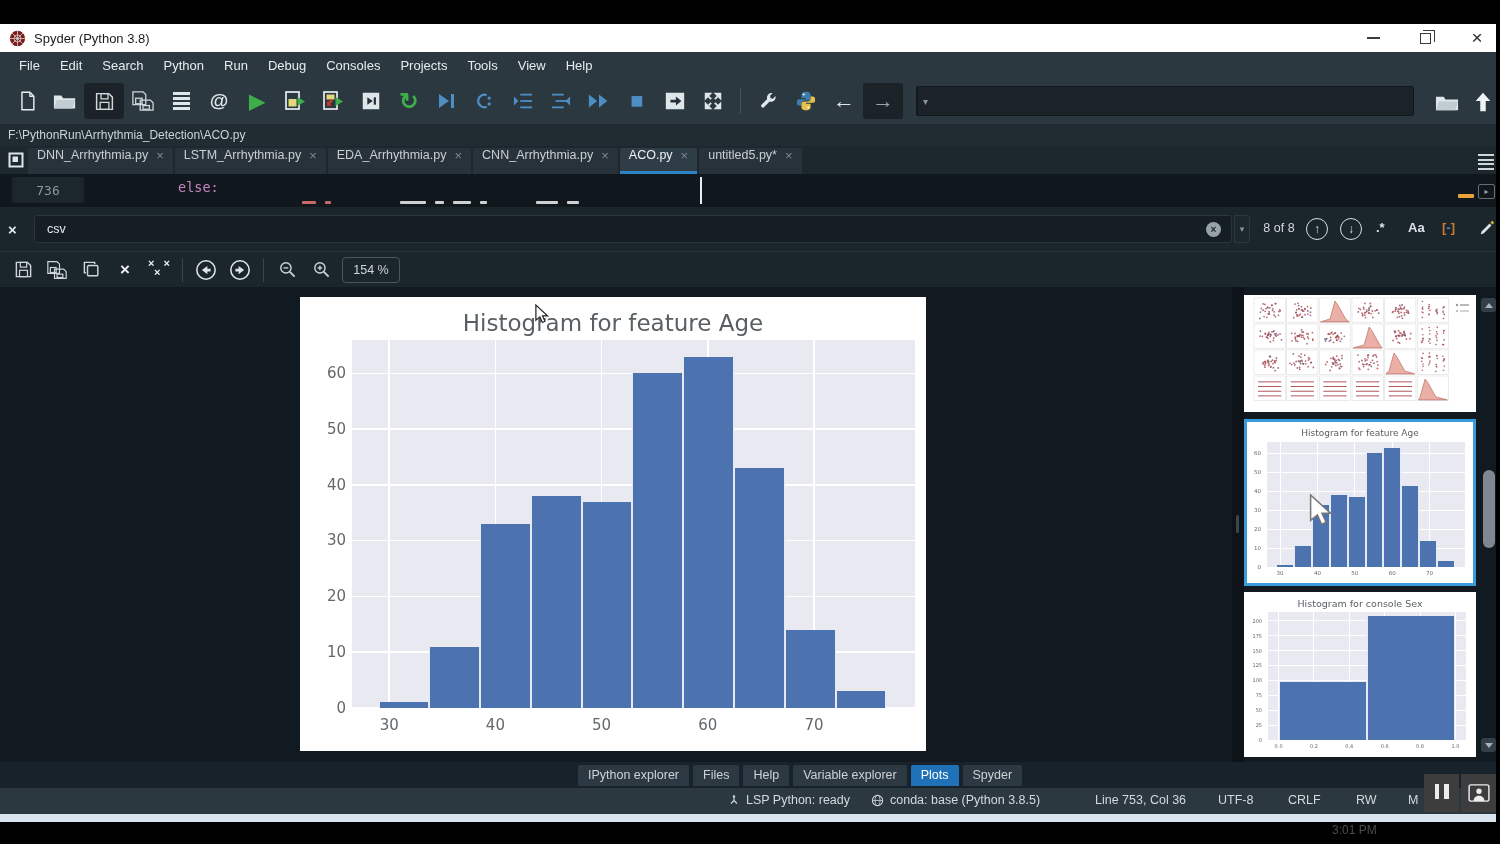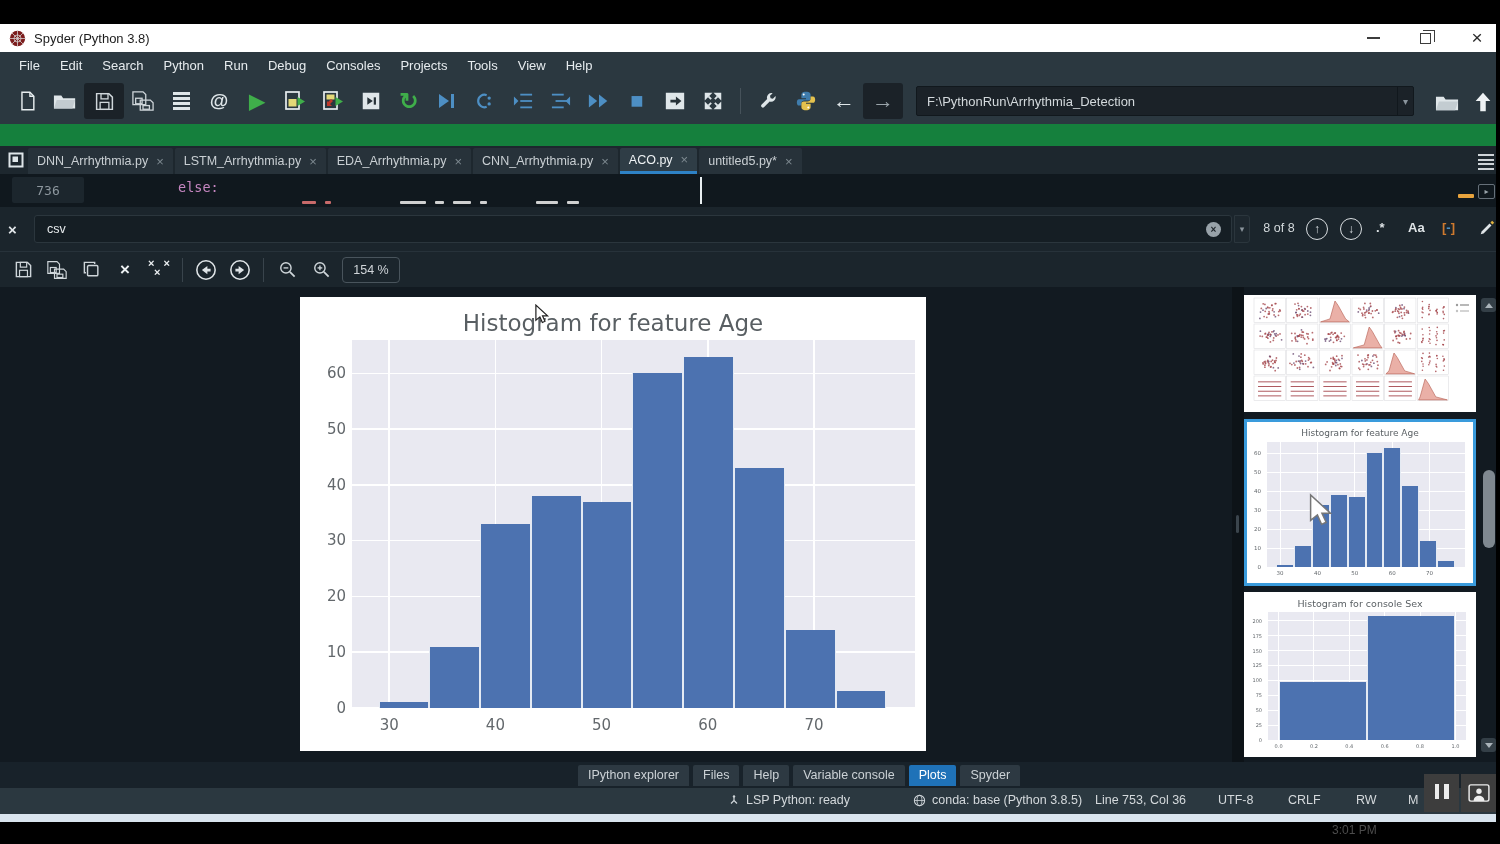--- a/index.html
+++ b/index.html
@@ -1,17 +1,17 @@
 <!DOCTYPE html>
 <html><head>
 <meta charset="utf-8">
 <style>
   html,body{margin:0;padding:0;background:#000;}
   *{box-sizing:border-box;}
-  .app{position:relative;width:1500px;height:844px;background:#15803d;overflow:hidden;
+  .app{position:relative;width:1500px;height:844px;background:#0ea5e9;overflow:hidden;
        font-family:"Liberation Sans",sans-serif;-webkit-font-smoothing:antialiased;}
   .abs{position:absolute;}
 
   
   .titlebar{position:absolute;left:0;top:24px;width:1496px;height:28px;background:#fff;
             display:flex;align-items:center;padding-left:9px;}
   .titlebar .title{font-size:13px;color:#1c1c1c;margin-left:8px;}
   .win-controls{position:absolute;right:10px;top:0;height:28px;display:flex;align-items:center;gap:34px;}
   .wc{width:18px;height:18px;display:flex;align-items:center;justify-content:center;color:#3c3c3c;}
   .wc-min{width:13px;height:2px;background:#3c3c3c;}
@@ -39,21 +39,21 @@
   .pathbox .caret{width:16px;color:#8a949c;font-size:10px;text-align:center;border-left:1px solid #11181d;height:100%;display:flex;align-items:center;justify-content:center;}
 
   
   .breadcrumb{position:absolute;left:0;top:124px;width:1496px;height:22px;background:#202b32;
               display:flex;align-items:center;padding-left:8px;color:#cdd3d7;font-size:12px;}
 
   
   .tabbar{position:absolute;left:0;top:146px;width:1496px;height:28px;background:#1d272e;
           display:flex;align-items:flex-end;padding-left:4px;}
   .browse-tabs{width:24px;height:24px;display:flex;align-items:center;justify-content:center;margin-bottom:2px;}
-  .etab{height:26px;background:#27323a;margin-right:2px;display:flex;align-items:center;
+  .etab{height:26px;background:#27323a;margin-right:2px;display:flex;
         padding:0 9px;gap:8px;border-radius:2px 2px 0 0;}
   .etab .etab-label{color:#c9cfd3;font-size:12.5px;}
   .etab .etab-close{color:#7e8a91;font-size:13px;}
   .etab.active{background:#2f3d46;border-bottom:3px solid #2e82c6;}
   .etab.active .etab-label{color:#eef2f4;}
   .burger{width:16px;position:relative;height:13px;}
   .burger i{display:block;height:2px;background:#cfd5d9;margin-bottom:2.5px;}
 
   
   .editorstrip{position:absolute;left:0;top:174px;width:1496px;height:33px;background:#10181e;overflow:hidden;}
@@ -306,36 +306,38 @@
           <circle cx="14.5" cy="19" r="1.1" fill="#fff"></circle>
         </svg>
     </div>
     <div class="ticon">
       <span class="glyph-white" style="font-size:22px;">←</span>
     </div>
     <div class="ticon pressed">
       <span style="font-size:22px;font-weight:700;color:#9aa4aa;">→</span>
     </div>
     <div class="pathbox">
-      <span class="pathtext">F:\PythonRun\Arrhythmia_Detection</span>
       <span class="caret">▾</span>
     </div>
     <div class="ticon abs" style="left:1428px;top:6px;">
       <svg width="25" height="21" viewBox="0 0 26 20">
           <path d="M1 4 h8 l2 3 h13 v11 H1 z" fill="#dfe6e9"></path>
           <path d="M4 9 h20 l-3 9 H1 z" fill="#c3ccd1"></path>
         </svg>
     </div>
     <div class="ticon abs" style="left:1464px;top:6px;">
       <svg width="22" height="22" viewBox="0 0 24 24">
           <path d="M12 2 L4 11 h5 v11 h6 V11 h5 z" fill="#eef2f4"></path>
         </svg>
     </div>
   </div>
 
+  <div class="breadcrumb">
+    <span>F:\PythonRun\Arrhythmia_Detection\ACO.py</span>
+  </div>
 
   <div class="tabbar">
     <div class="browse-tabs">
       <svg width="16" height="16" viewBox="0 0 16 16">
           <rect x="1.5" y="1.5" width="13" height="13" fill="none" stroke="#dfe6e9" stroke-width="2"></rect>
           <rect x="4.5" y="4.5" width="5.5" height="5.5" fill="#dfe6e9"></rect>
         </svg>
     </div>
     <div class="etab">
       <span class="etab-label">DNN_Arrhythmia.py</span>
@@ -1122,34 +1124,34 @@
     <div class="scroll-pill"></div>
     <div class="scroll-arrow" style="top:451px;">
         <div class="tri-down"></div>
       </div>
   </div>
 
   <div class="bottomtabs">
     <div class="btab">IPython explorer</div>
     <div class="btab">Files</div>
     <div class="btab">Help</div>
-    <div class="btab">Variable console</div>
+    <div class="btab">Variable explorer</div>
     <div class="btab active">Plots</div>
     <div class="btab">Spyder</div>
   </div>
 
   <div class="statusbar">
     <div class="sitem" style="left:728px;">
       <svg width="12" height="13" viewBox="0 0 16 16">
           <path d="M8 3 v5 M8 8 l-4 4 M8 8 l4 4" stroke="#cfd5d9" stroke-width="1.6" fill="none"></path>
           <circle cx="8" cy="2.5" r="1.6" fill="#cfd5d9"></circle>
         </svg>
       <span>LSP Python: ready</span>
     </div>
-    <div class="sitem" style="left:913px;align-items:flex-end;">
+    <div class="sitem" style="left:871px;align-items:flex-end;">
       <svg width="13" height="13" viewBox="0 0 16 16">
           <circle cx="8" cy="8" r="6.3" fill="none" stroke="#cfd5d9" stroke-width="1.3"></circle>
           <ellipse cx="8" cy="8" rx="3" ry="6.3" fill="none" stroke="#cfd5d9" stroke-width="1"></ellipse>
           <line x1="1.7" y1="8" x2="14.3" y2="8" stroke="#cfd5d9" stroke-width="1"></line>
         </svg>
       <span>conda: base (Python 3.8.5)</span>
     </div>
     <div class="sitem" style="left:1095px;">Line 753, Col 36</div>
     <div class="sitem" style="left:1218px;">UTF-8</div>
     <div class="sitem" style="left:1288px;">CRLF</div>

